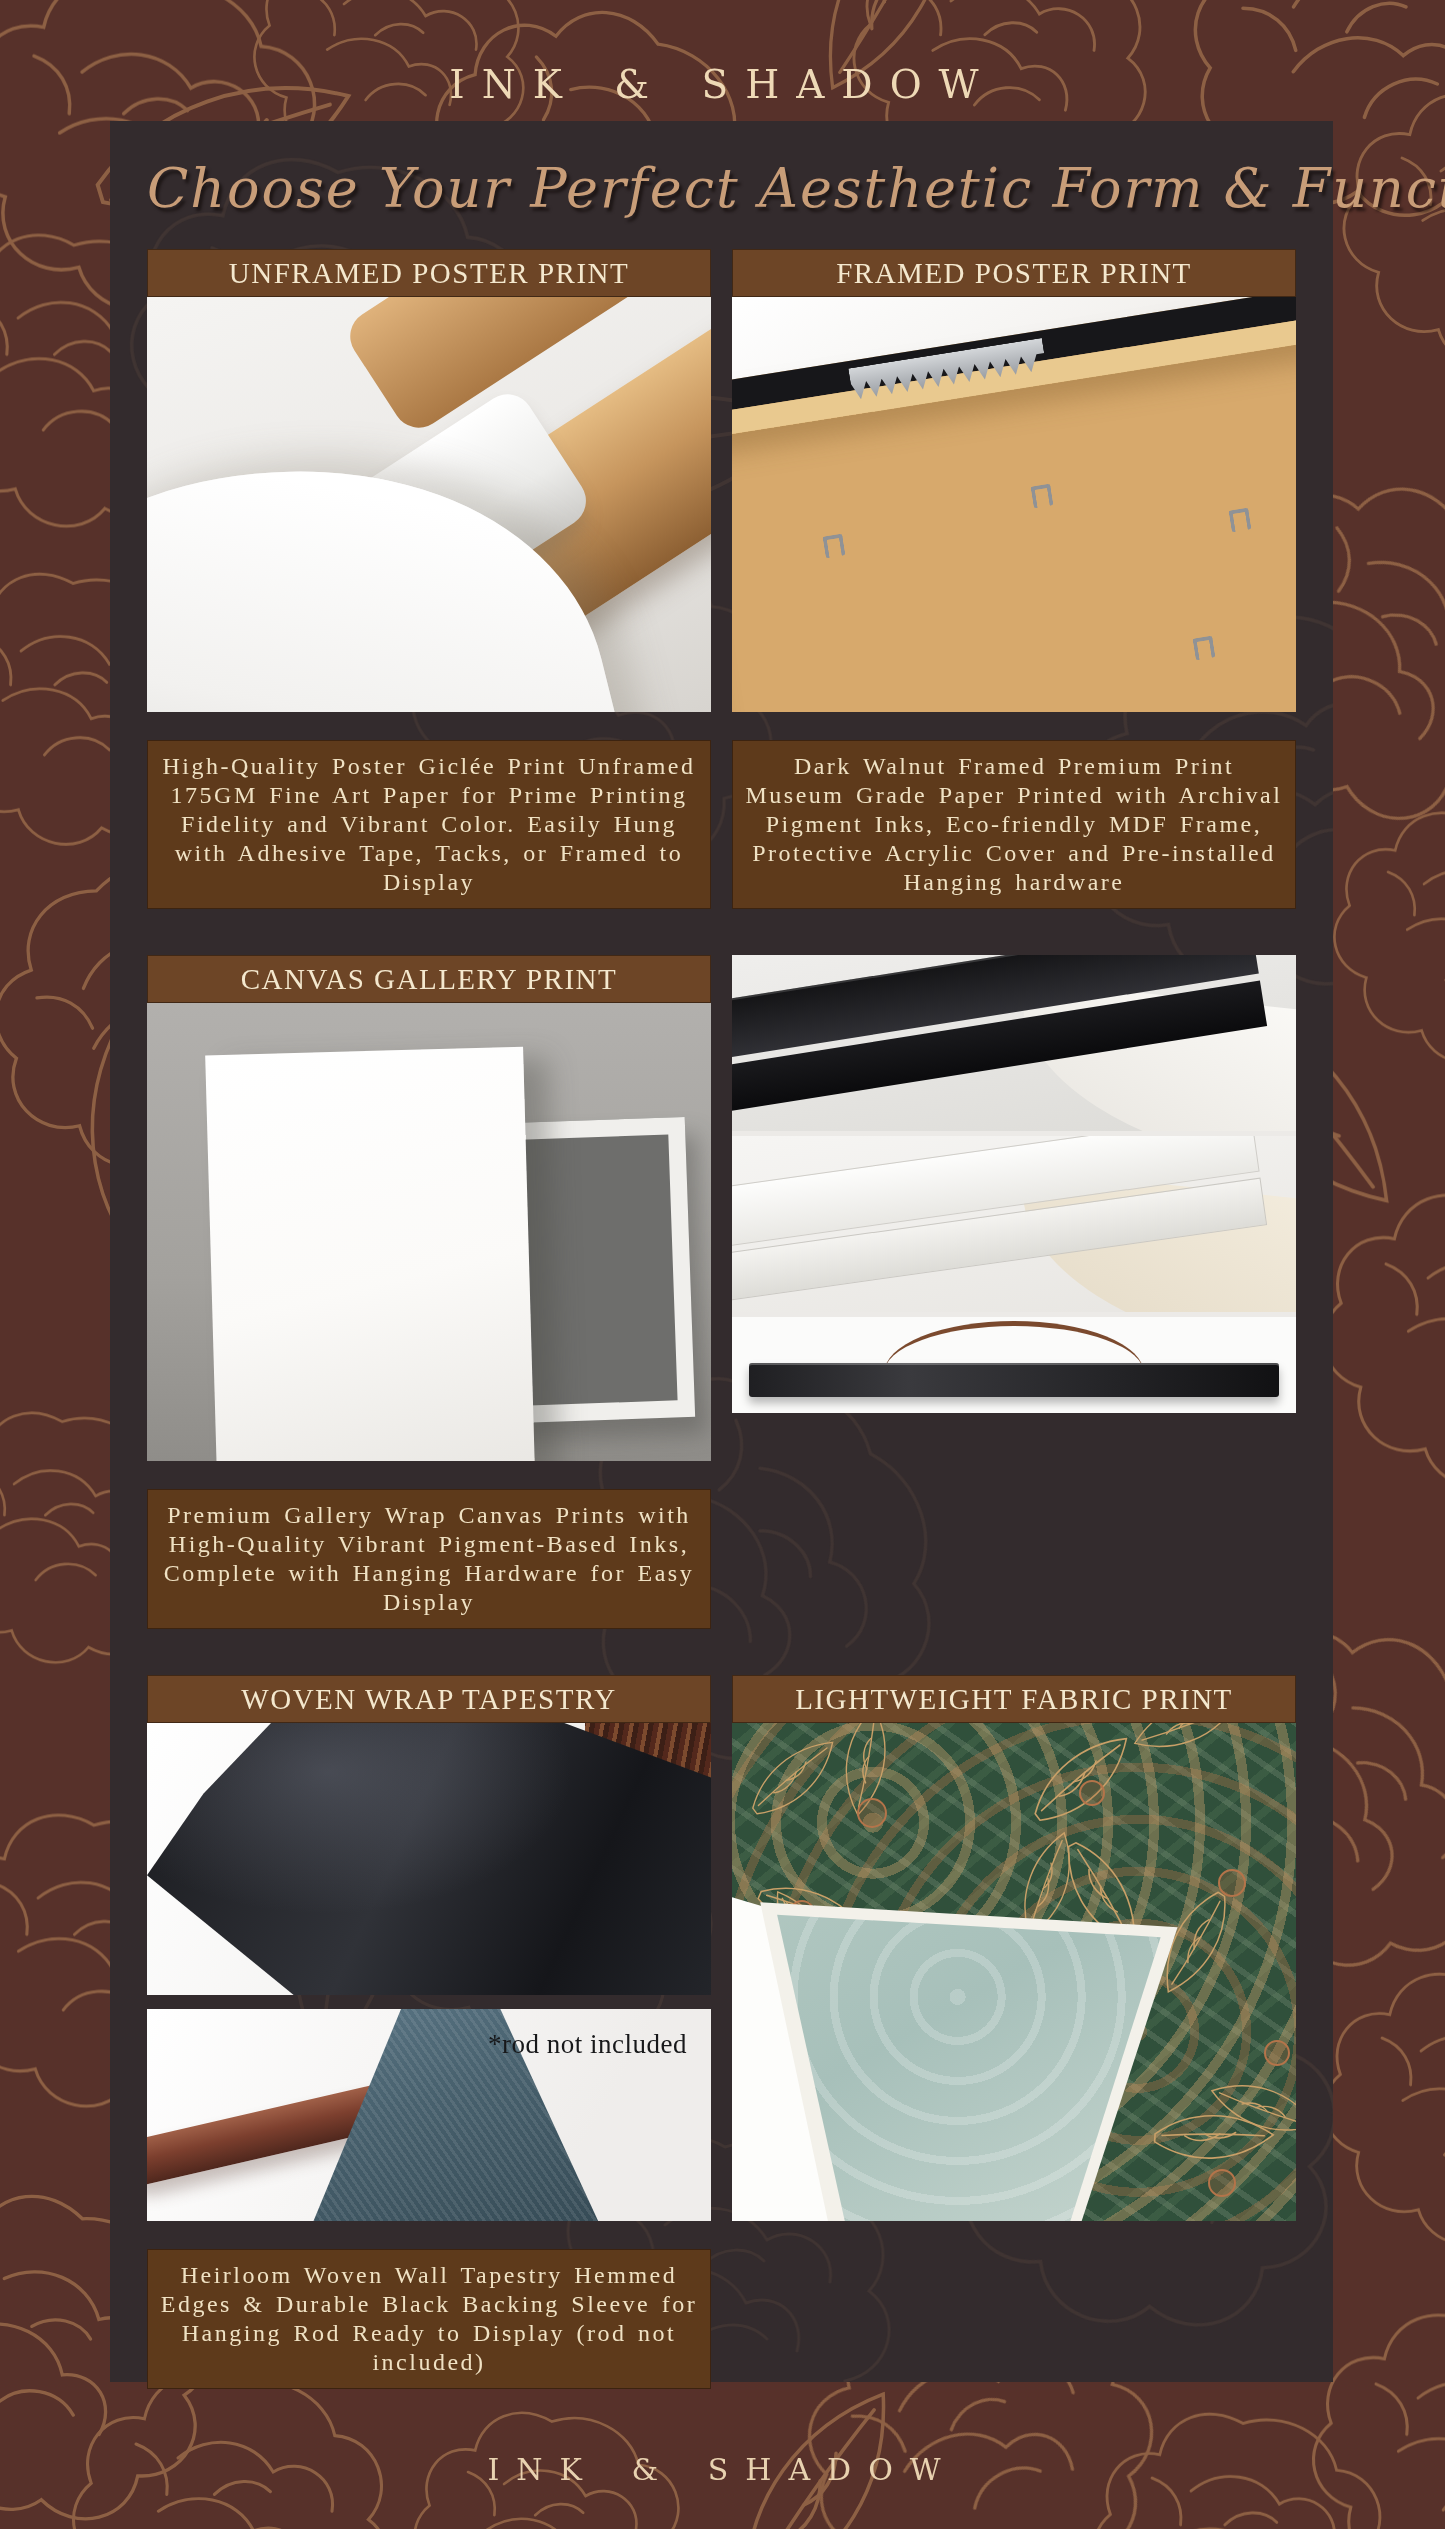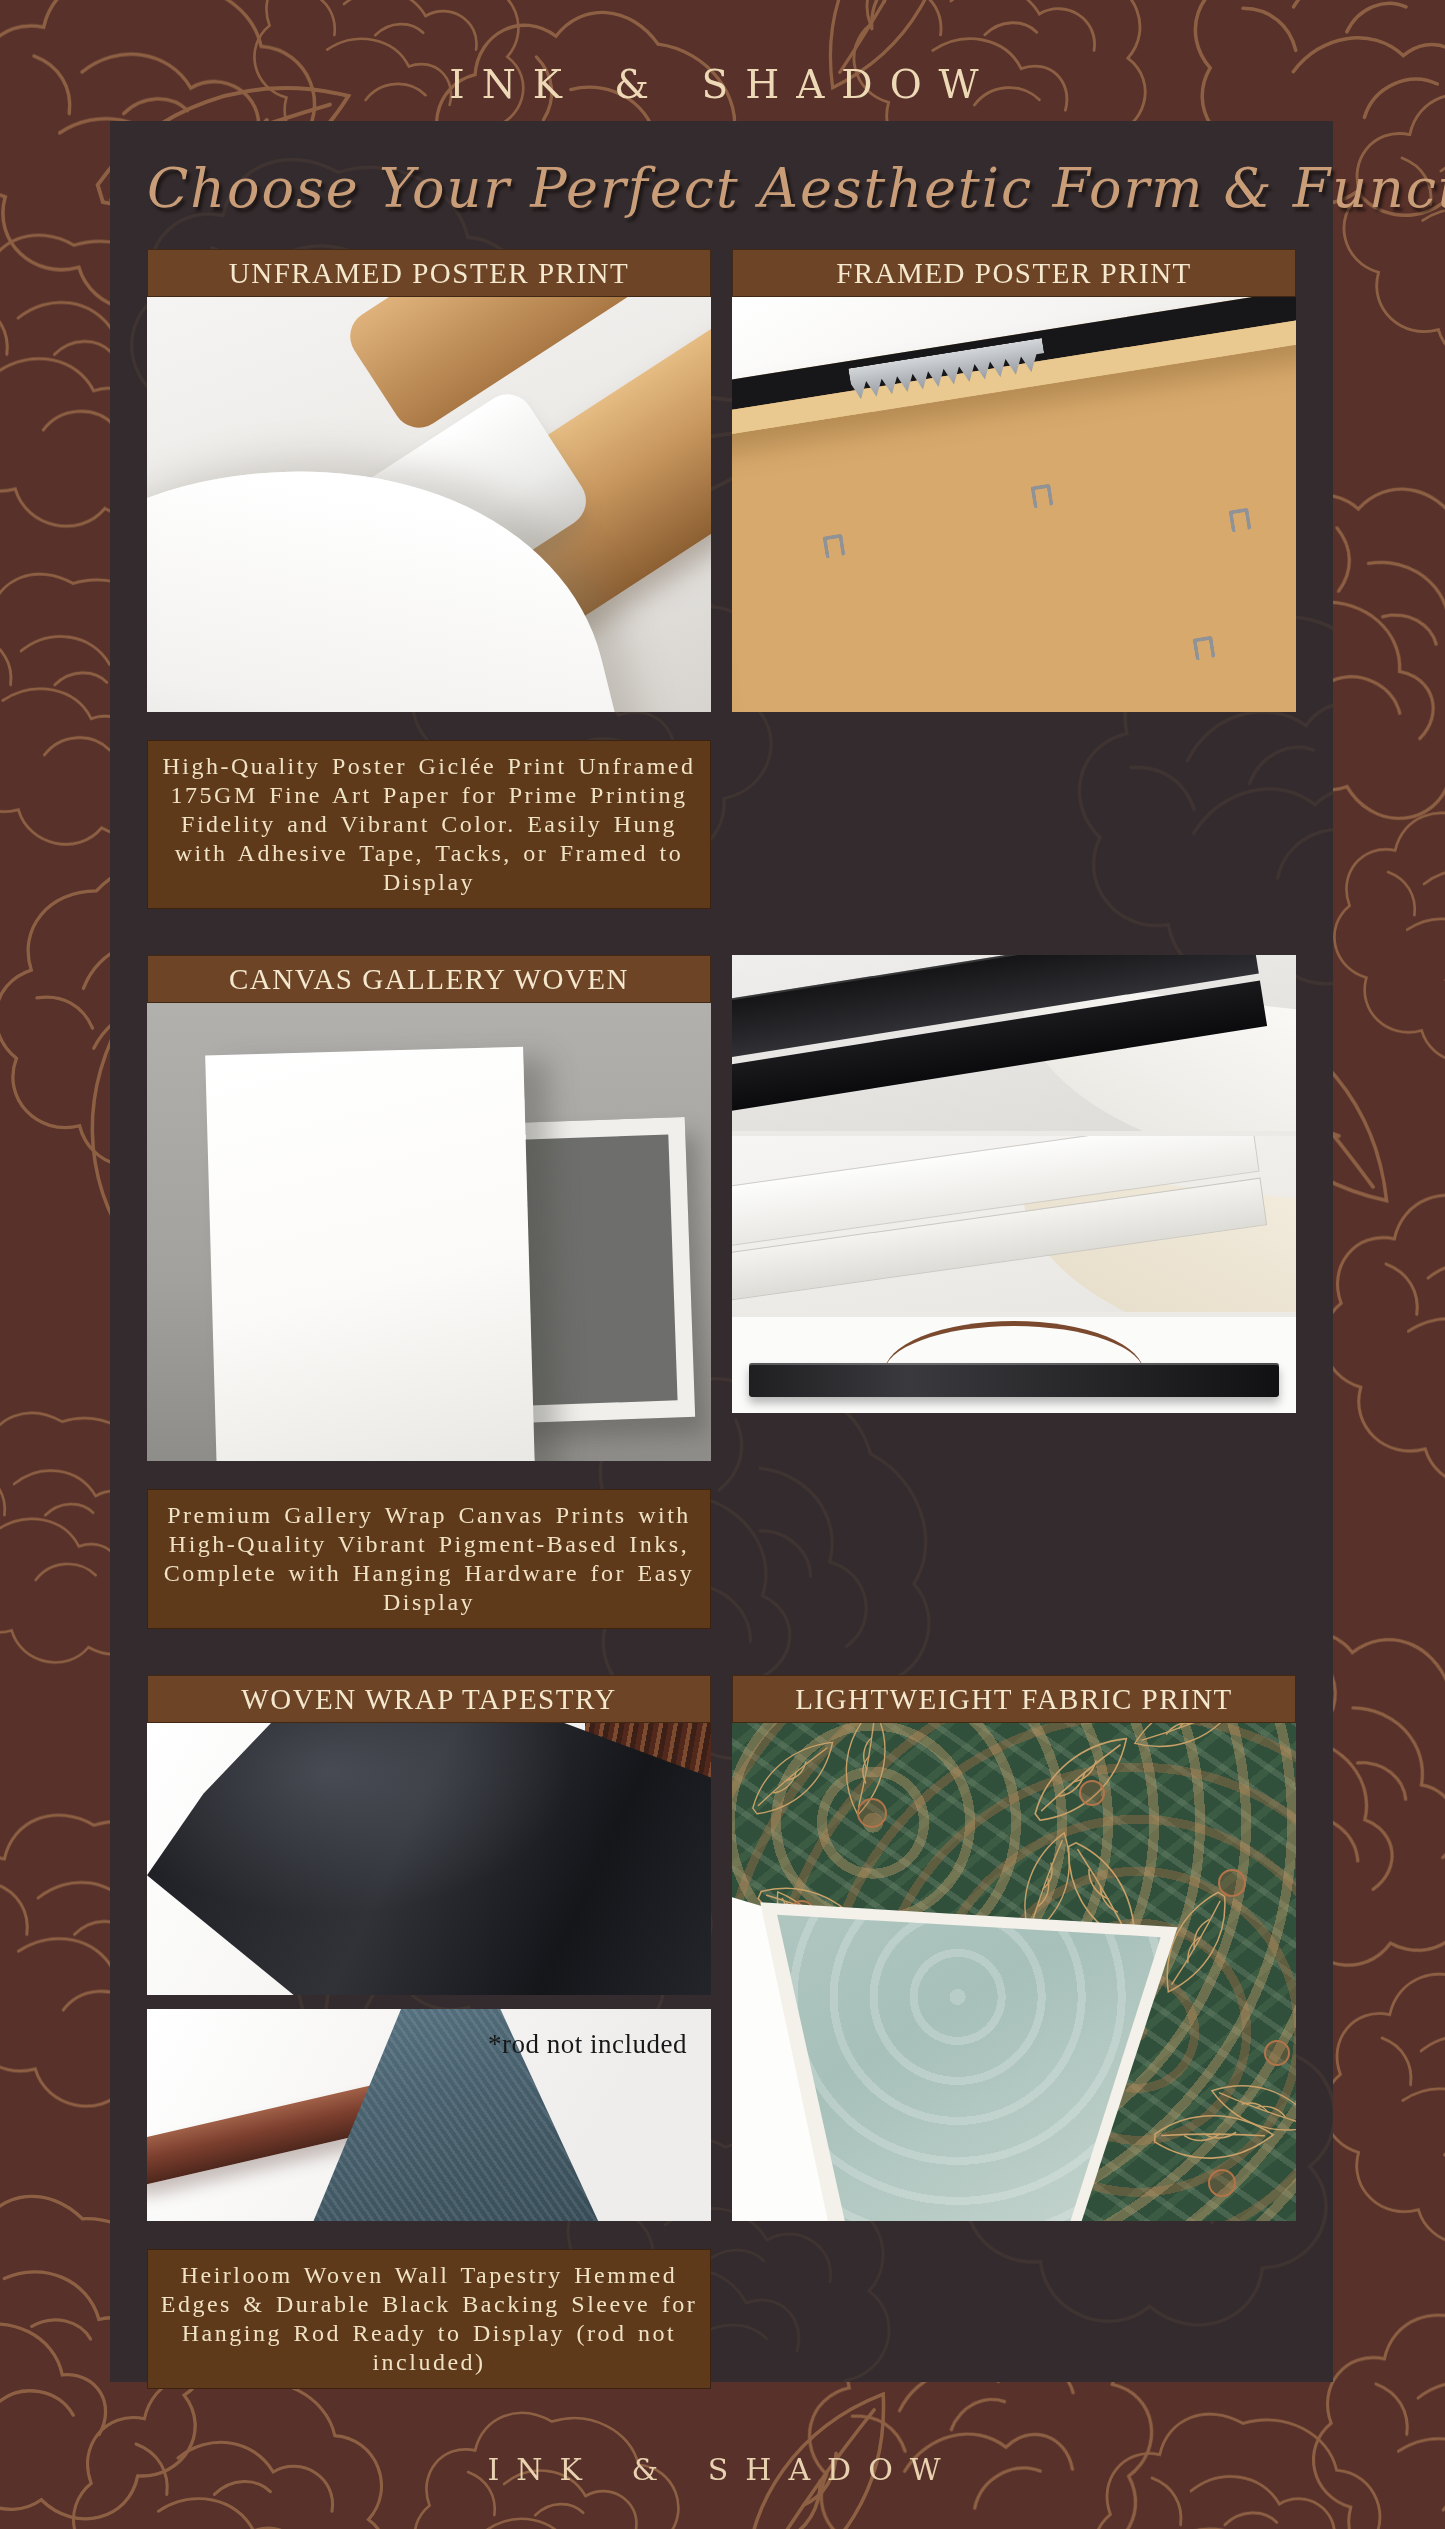--- a/index.html
+++ b/index.html
@@ -257,25 +257,26 @@
         <span>FRAMED POSTER PRINT</span>
       </header>
       <div class="card-img img-frame">
         <div class="frame-group"></div>
         <div class="sawtooth"></div>
         <div class="pin p1"></div>
         <div class="pin p2"></div>
         <div class="pin p3"></div>
         <div class="pin p4"></div>
       </div>
-    </section>
-
-    <section class="card">
-      <header class="card-header">
-        <span>CANVAS GALLERY WOVEN</span>
+      <p class="card-desc">Dark Walnut Framed Premium Print Museum Grade Paper Printed with Archival Pigment Inks, Eco-friendly MDF Frame, Protective Acrylic Cover and Pre-installed Hanging hardware</p>
+    </section>
+
+    <section class="card">
+      <header class="card-header">
+        <span>CANVAS GALLERY PRINT</span>
       </header>
       <div class="card-img img-wrap">
         <div class="canvas-back">
           <div class="bracket"></div>
         </div>
         <div class="canvas-front"></div>
       </div>
       <p class="card-desc">Premium Gallery Wrap Canvas Prints with High-Quality Vibrant Pigment-Based Inks, Complete with Hanging Hardware for Easy Display</p>
     </section>
 

